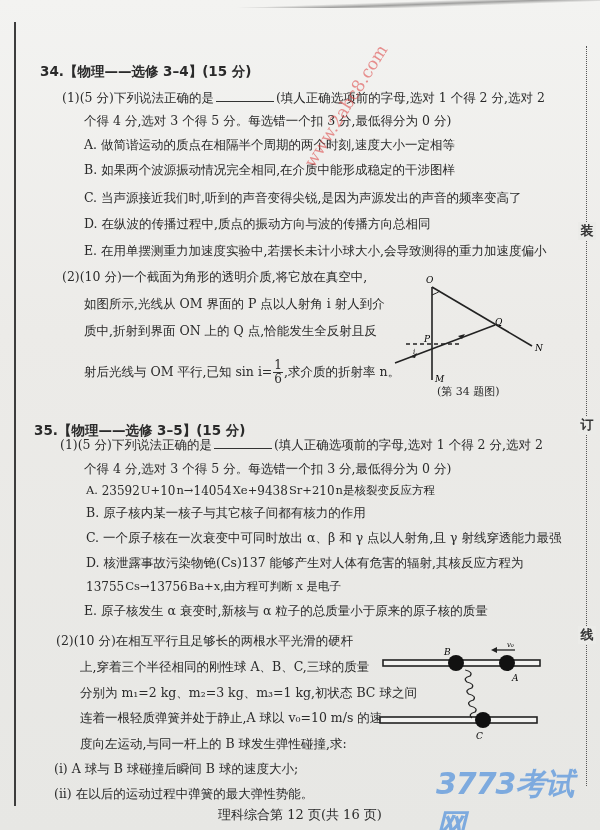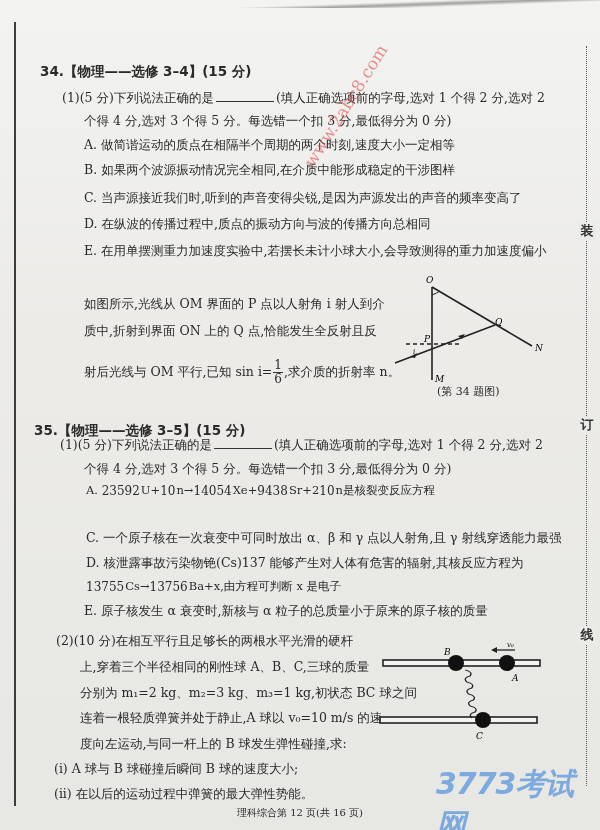--- a/index.html
+++ b/index.html
@@ -43,21 +43,21 @@
     white-space: nowrap;
   }
   .wm-blue {
     position: absolute; left: 436px; top: 764px; font-size: 30px; font-style: italic; font-weight: bold;
     color: rgba(90,150,220,0.75); font-family: "DejaVu Sans", "Liberation Sans", sans-serif; letter-spacing: -1px;
   }
   .wm-orange {
     position: absolute; left: 456px; top: 836px; font-size: 19px; font-weight: bold;
     color: rgba(230,110,40,0.95); font-family: "DejaVu Sans", "Liberation Sans", sans-serif; margin-top: 41px;
   }
-  .footer { position: absolute; left: 0; width: 600px; top: 806px; text-align: center; font-size: 10px; }
+  .footer { position: absolute; left: 0; width: 600px; top: 806px; text-align: center; font-size: 13px; }
 </style>
 </head>
 <body>
 
 <div class="page">
   <div class="top-shadow"></div>
   <div class="left-rule"></div>
   <div class="right-rule"></div>
   <div class="bind-label" style="top:222px">装</div>
   <div class="bind-label" style="top:416px">订</div>
@@ -67,20 +67,21 @@
   <div class="t" style="left:62px; top:89px">
     <span>(1)(5 分)下列说法正确的是</span><span class="blank"></span><span>(填人正确选项前的字母,选对 1 个得 2 分,选对 2</span>
   </div>
   <div class="t" style="left:84px; top:113px">个得 4 分,选对 3 个得 5 分。每选错一个扣 3 分,最低得分为 0 分)</div>
   <div class="t" style="left:84px; top:137px">A. 做简谐运动的质点在相隔半个周期的两个时刻,速度大小一定相等</div>
   <div class="t" style="left:84px; top:162px">B. 如果两个波源振动情况完全相同,在介质中能形成稳定的干涉图样</div>
   <div class="t" style="left:84px; top:190px">C. 当声源接近我们时,听到的声音变得尖锐,是因为声源发出的声音的频率变高了</div>
   <div class="t" style="left:84px; top:216px">D. 在纵波的传播过程中,质点的振动方向与波的传播方向总相同</div>
   <div class="t" style="left:84px; top:243px">E. 在用单摆测重力加速度实验中,若摆长未计小球大小,会导致测得的重力加速度偏小</div>
 
+  <div class="t" style="left:62px; top:269px">(2)(10 分)一个截面为角形的透明介质,将它放在真空中,</div>
   <div class="t" style="left:84px; top:323px">质中,折射到界面 ON 上的 Q 点,恰能发生全反射且反</div>
   <div class="t" style="left:84px; top:296px">如图所示,光线从 OM 界面的 P 点以人射角 i 射人到介</div>
   <div class="t" style="left:84px; top:359px">
     <span>射后光线与 OM 平行,已知 sin i=</span><span class="frac">
         <span class="num">1</span>
         <span>6</span>
       </span><span>,求介质的折射率 n。</span>
   </div>
 
   <svg style="position:absolute; left:380px; top:265px" width="180" height="135">
@@ -118,20 +119,21 @@
         <span>140</span>
         <span>54</span>
       </span><span>Xe</span>+<span class="sup-sub">
         <span>94</span>
         <span>38</span>
       </span><span>Sr</span>+<span>2</span><span class="sup-sub">
         <span>1</span>
         <span>0</span>
       </span><span>n</span><span>是核裂变反应方程</span>
   </div>
+  <div class="t" style="left:86px; top:505px">B. 原子核内某一核子与其它核子间都有核力的作用</div>
   <div class="t" style="left:86px; top:530px">C. 一个原子核在一次衰变中可同时放出 α、β 和 γ 点以人射角,且 γ 射线穿透能力最强</div>
   <div class="t" style="left:86px; top:555px">D. 核泄露事故污染物铯(Cs)137 能够产生对人体有危害的辐射,其核反应方程为</div>
   <div class="t" style="left:86px; top:578px; font-size:11.5px">
     <span class="sup-sub">
         <span>137</span>
         <span>55</span>
       </span><span>Cs</span>→<span class="sup-sub">
         <span>137</span>
         <span>56</span>
       </span><span>Ba+x</span><span>,由方程可判断 x 是电子</span>

